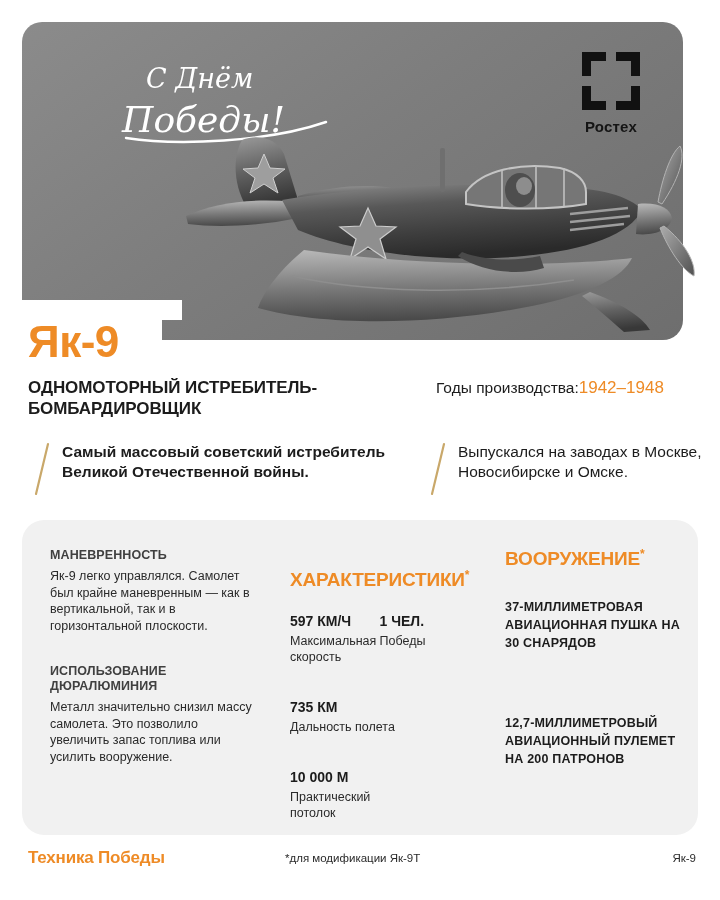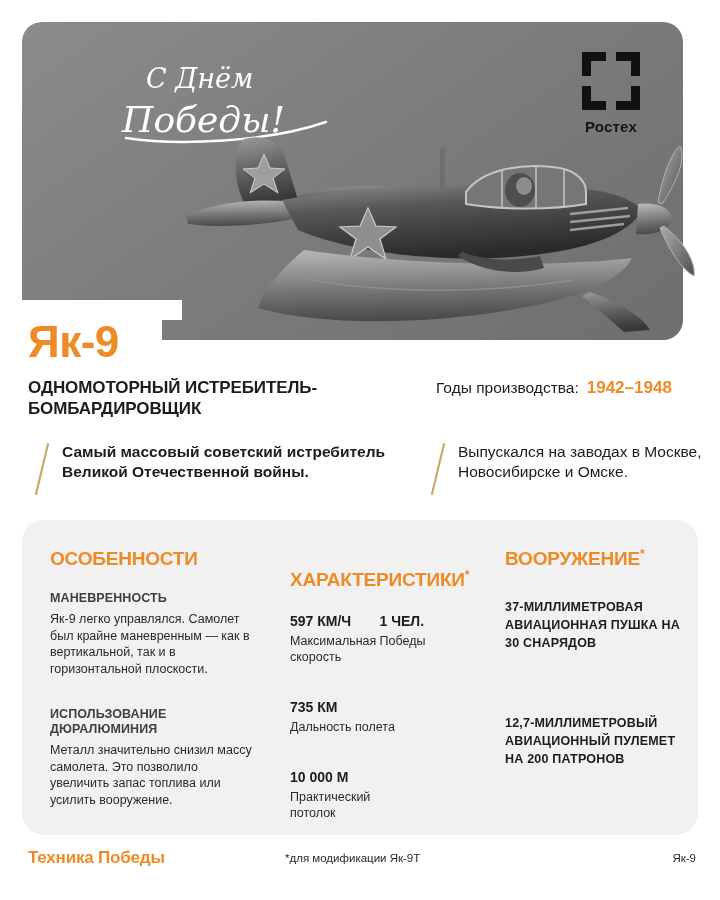--- a/index.html
+++ b/index.html
@@ -109,23 +109,23 @@
   .years {
     position: absolute;
     left: 436px;
     top: 378px;
     font-size: 15.5px;
     color: #1c1c1c;
     white-space: nowrap;
   }
   .years-value {
     color: #EE8B26;
-    font-weight: bold;
+    font-weight: normal;
     font-size: 17px;
-    margin-left: 8px;
+    margin-left: 0;
   }
 
   
   .tagline {
     position: absolute;
     top: 442px;
     display: flex;
     align-items: flex-start;
   }
   .tagline.left  { left: 34px;  width: 380px; }
@@ -358,21 +358,20 @@
     <svg class="slash" viewBox="0 0 16 54">
       <path d="M14 2 L2 52" stroke="#c9a86a" stroke-width="2.2" fill="none" stroke-linecap="round"></path>
     </svg>
     <div class="tagline-text">Выпускался на заводах в Москве, Новосибирске и Омске.</div>
   </div>
 
   <div class="panel">
     <div class="columns">
 
       <div class="col col-1">
-        <div class="col-head">ОСОБЕННОСТИ</div>
 
         <div class="feat">
           <div class="feat-title">МАНЕВРЕННОСТЬ</div>
           <div class="feat-body">Як-9 легко управлялся. Самолет был крайне маневренным — как в вертикальной, так и в горизонтальной плоскости.</div>
         </div>
 
         <div class="feat">
           <div class="feat-title">ИСПОЛЬЗОВАНИЕ ДЮРАЛЮМИНИЯ</div>
           <div class="feat-body">Металл значительно снизил массу самолета. Это позволило увеличить запас топлива или усилить вооружение.</div>
         </div>

